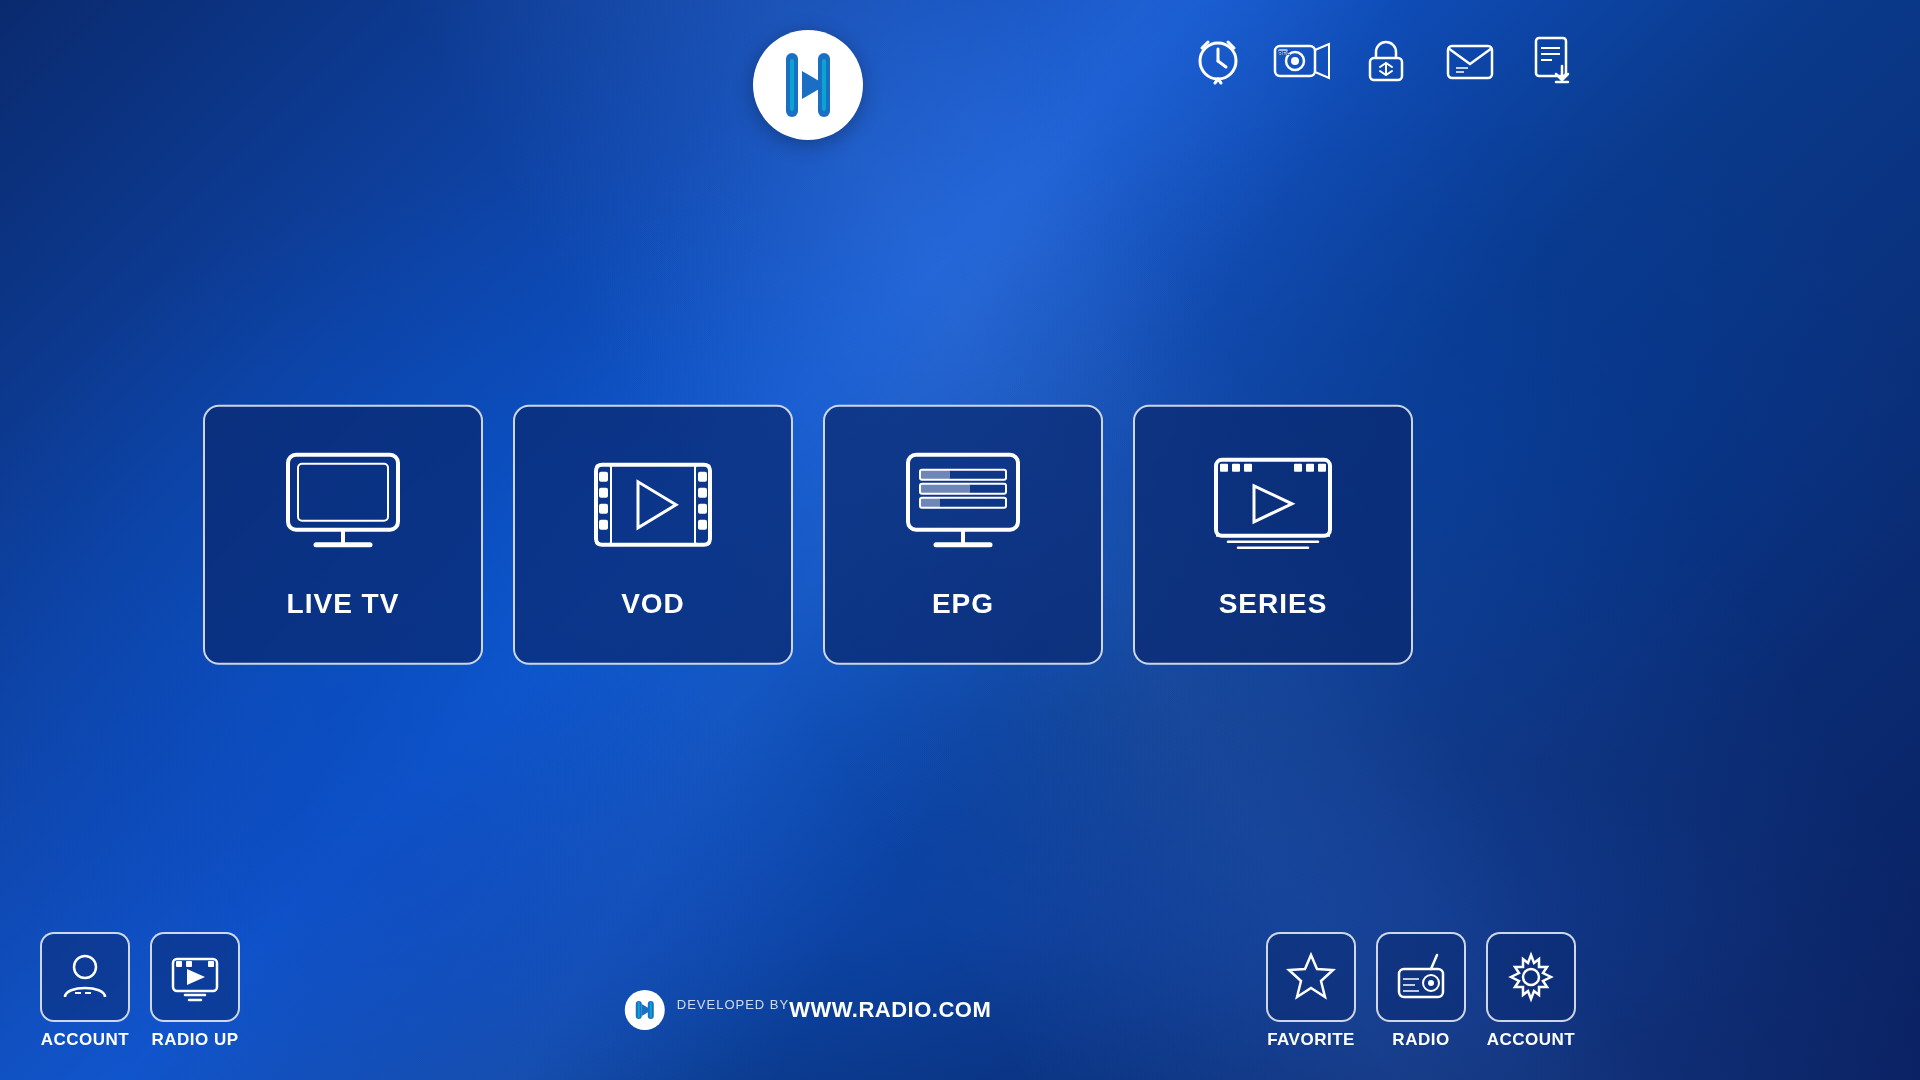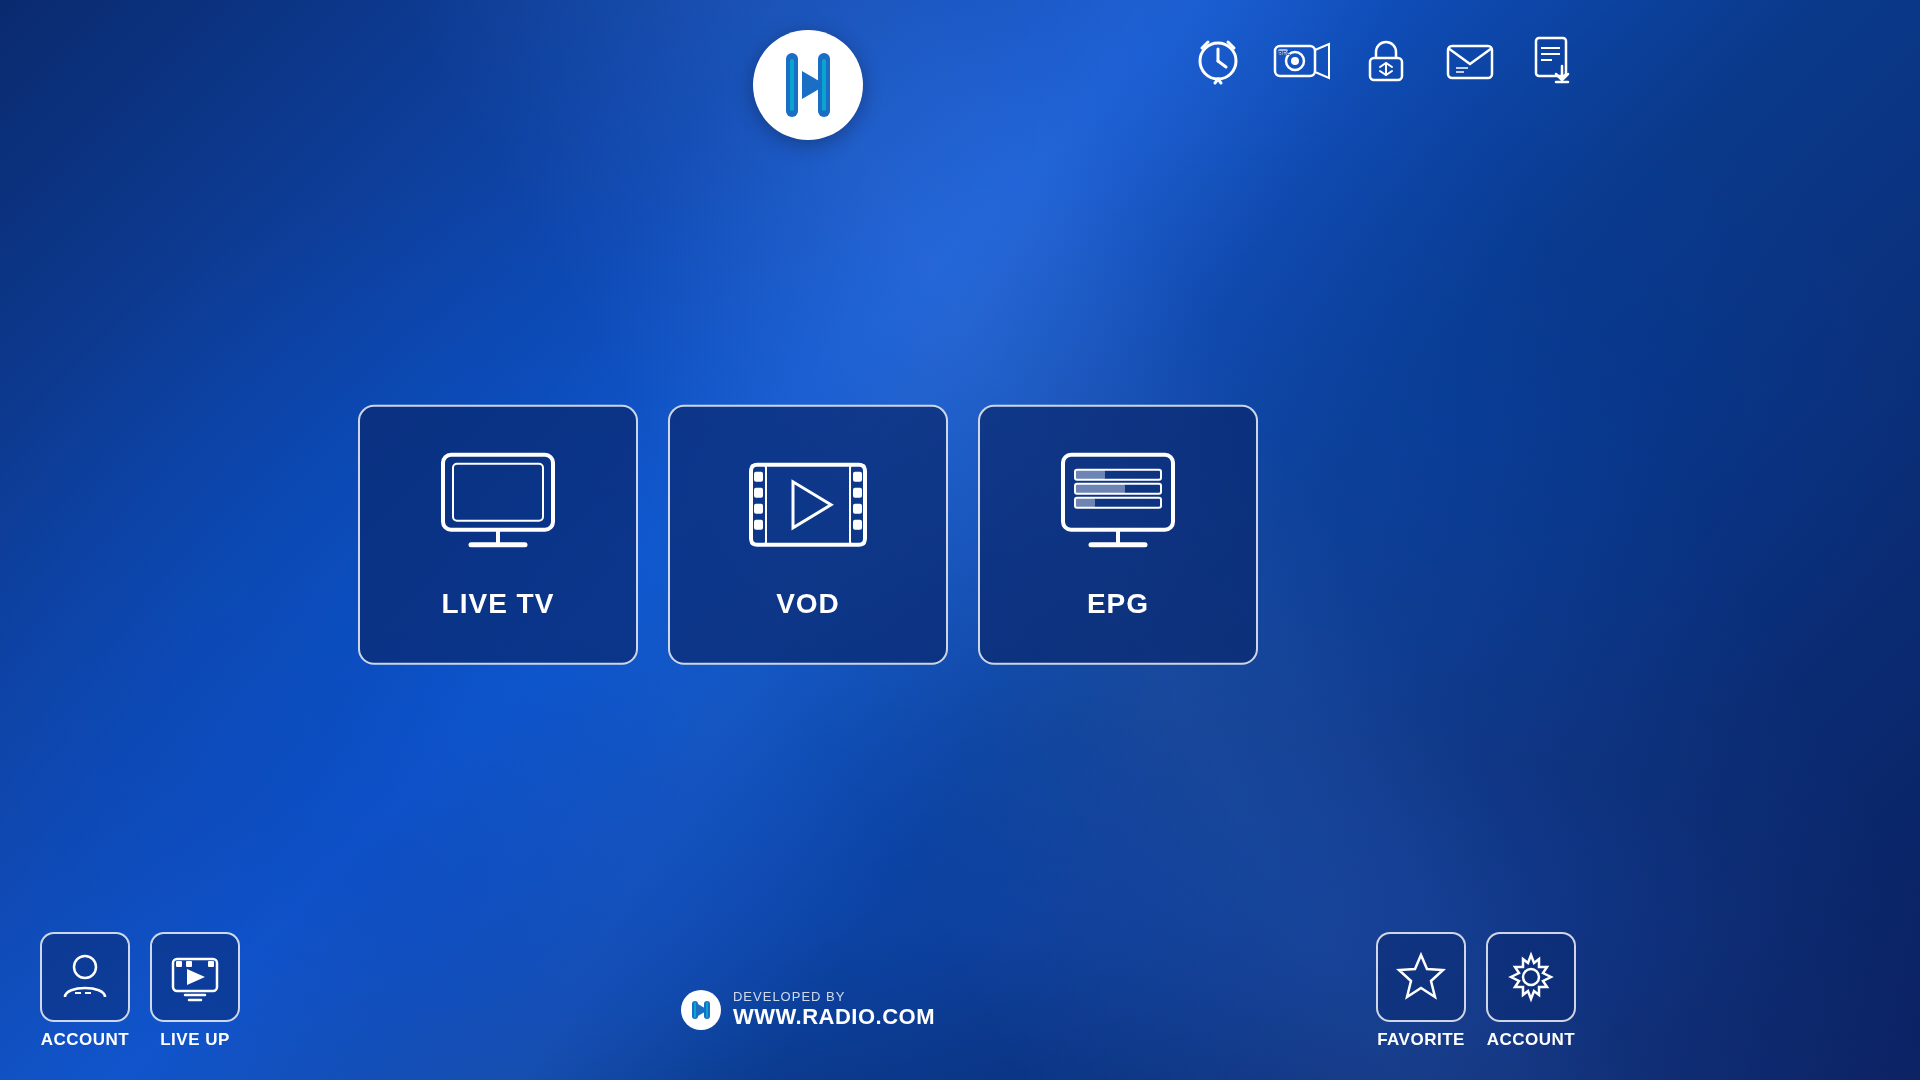--- a/index.html
+++ b/index.html
@@ -194,21 +194,21 @@
       border-radius: 50%;
       background: white;
       display: flex;
       align-items: center;
       justify-content: center;
       overflow: hidden;
     }
 
     .dev-text {
       display: flex;
-      flex-direction: column;
+      flex-direction: row;
       justify-content: space-between;
     }
 
     .dev-text .by-text {
       font-size: 13px;
       color: rgba(255,255,255,0.8);
       letter-spacing: 1px;
     }
 
     .dev-text .url-text {
@@ -380,20 +380,43 @@
           <rect x="22" y="34" width="86" height="10" rx="2" stroke="white" stroke-width="2" fill="none"></rect>
           <rect x="22" y="48" width="86" height="10" rx="2" stroke="white" stroke-width="2" fill="none"></rect>
           <rect x="22" y="20" width="30" height="10" rx="2" fill="white" opacity="0.4"></rect>
           <rect x="22" y="34" width="50" height="10" rx="2" fill="white" opacity="0.4"></rect>
           <rect x="22" y="48" width="20" height="10" rx="2" fill="white" opacity="0.4"></rect>
         </svg>
       </div>
       <div class="card-label">EPG</div>
     </div>
 
+    <div class="menu-card">
+      <div class="card-icon">
+        <svg width="130" height="110" viewBox="0 0 130 110">
+
+          <rect x="8" y="10" width="114" height="76" rx="6" stroke="white" stroke-width="4" fill="none"></rect>
+
+          <line x1="8" y1="86" x2="122" y2="86" stroke="white" stroke-width="2"></line>
+
+          <rect x="12" y="14" width="8" height="8" rx="1" fill="white"></rect>
+          <rect x="24" y="14" width="8" height="8" rx="1" fill="white"></rect>
+          <rect x="36" y="14" width="8" height="8" rx="1" fill="white"></rect>
+          <rect x="86" y="14" width="8" height="8" rx="1" fill="white"></rect>
+          <rect x="98" y="14" width="8" height="8" rx="1" fill="white"></rect>
+          <rect x="110" y="14" width="8" height="8" rx="1" fill="white"></rect>
+
+          <polygon points="46,36 46,72 84,54" stroke="white" stroke-width="3" fill="none"></polygon>
+
+          <line x1="20" y1="92" x2="110" y2="92" stroke="white" stroke-width="2.5" stroke-linecap="round"></line>
+          <line x1="30" y1="98" x2="100" y2="98" stroke="white" stroke-width="2.5" stroke-linecap="round"></line>
+        </svg>
+      </div>
+      <div class="card-label">SERIES</div>
+    </div>
   </div>
 
   <div class="dev-credit">
     <div class="dev-logo">
       <svg width="34" height="34" viewBox="0 0 34 34">
         <circle cx="17" cy="17" r="17" fill="white"></circle>
         <rect x="8" y="8" width="6" height="18" rx="3" fill="#1a6fc4"></rect>
         <rect x="20" y="8" width="6" height="18" rx="3" fill="#1a6fc4"></rect>
         <polygon points="14,11 14,23 24,17" fill="#1a6fc4"></polygon>
         <rect x="10" y="9" width="2" height="16" rx="1" fill="#00bcd4" opacity="0.7"></rect>
@@ -433,36 +456,54 @@
             <rect x="7" y="10" width="6" height="6" rx="1" fill="white"></rect>
             <rect x="17" y="10" width="6" height="6" rx="1" fill="white"></rect>
             <rect x="39" y="10" width="6" height="6" rx="1" fill="white"></rect>
 
             <polygon points="18,18 18,34 36,26" fill="white"></polygon>
 
             <line x1="16" y1="44" x2="36" y2="44" stroke="white" stroke-width="2.5" stroke-linecap="round"></line>
             <line x1="20" y1="49" x2="32" y2="49" stroke="white" stroke-width="2.5" stroke-linecap="round"></line>
           </svg>
         </div>
-        <span class="icon-label">LIVE UP</span>
+        <span class="icon-label">RADIO UP</span>
       </div>
 
     </div>
 
     <div class="bottom-right">
 
       <div class="bottom-icon">
         <div class="icon-box">
           <svg width="52" height="52" viewBox="0 0 52 52">
             <polygon points="26,4 32,18 48,19 36,30 40,46 26,37 12,46 16,30 4,19 20,18" stroke="white" stroke-width="2.5" fill="none"></polygon>
           </svg>
         </div>
         <span class="icon-label">FAVORITE</span>
       </div>
 
+      <div class="bottom-icon">
+        <div class="icon-box">
+          <svg width="52" height="52" viewBox="0 0 52 52">
+
+            <rect x="4" y="18" width="44" height="28" rx="5" stroke="white" stroke-width="2.5" fill="none"></rect>
+
+            <line x1="36" y1="18" x2="42" y2="4" stroke="white" stroke-width="2.5" stroke-linecap="round"></line>
+
+            <circle cx="36" cy="32" r="8" stroke="white" stroke-width="2" fill="none"></circle>
+            <circle cx="36" cy="32" r="3" fill="white"></circle>
+
+            <line x1="8" y1="28" x2="24" y2="28" stroke="white" stroke-width="1.5"></line>
+            <line x1="8" y1="34" x2="20" y2="34" stroke="white" stroke-width="1.5"></line>
+            <line x1="8" y1="40" x2="24" y2="40" stroke="white" stroke-width="1.5"></line>
+          </svg>
+        </div>
+        <span class="icon-label">RADIO</span>
+      </div>
 
       <div class="bottom-icon">
         <div class="icon-box">
           <svg width="52" height="52" viewBox="0 0 52 52">
 
             <circle cx="26" cy="26" r="8" stroke="white" stroke-width="2.5" fill="none"></circle>
             <path d="M26 4 L29 12 L34 8 L34 16 L42 16 L38 22 L46 26 L38 30 L42 36 L34 36 L34 44 L29 40 L26 48 L23 40 L18 44 L18 36 L10 36 L14 30 L6 26 L14 22 L10 16 L18 16 L18 8 L23 12 Z" stroke="white" stroke-width="2.5" fill="none"></path>
           </svg>
         </div>
         <span class="icon-label">ACCOUNT</span>

